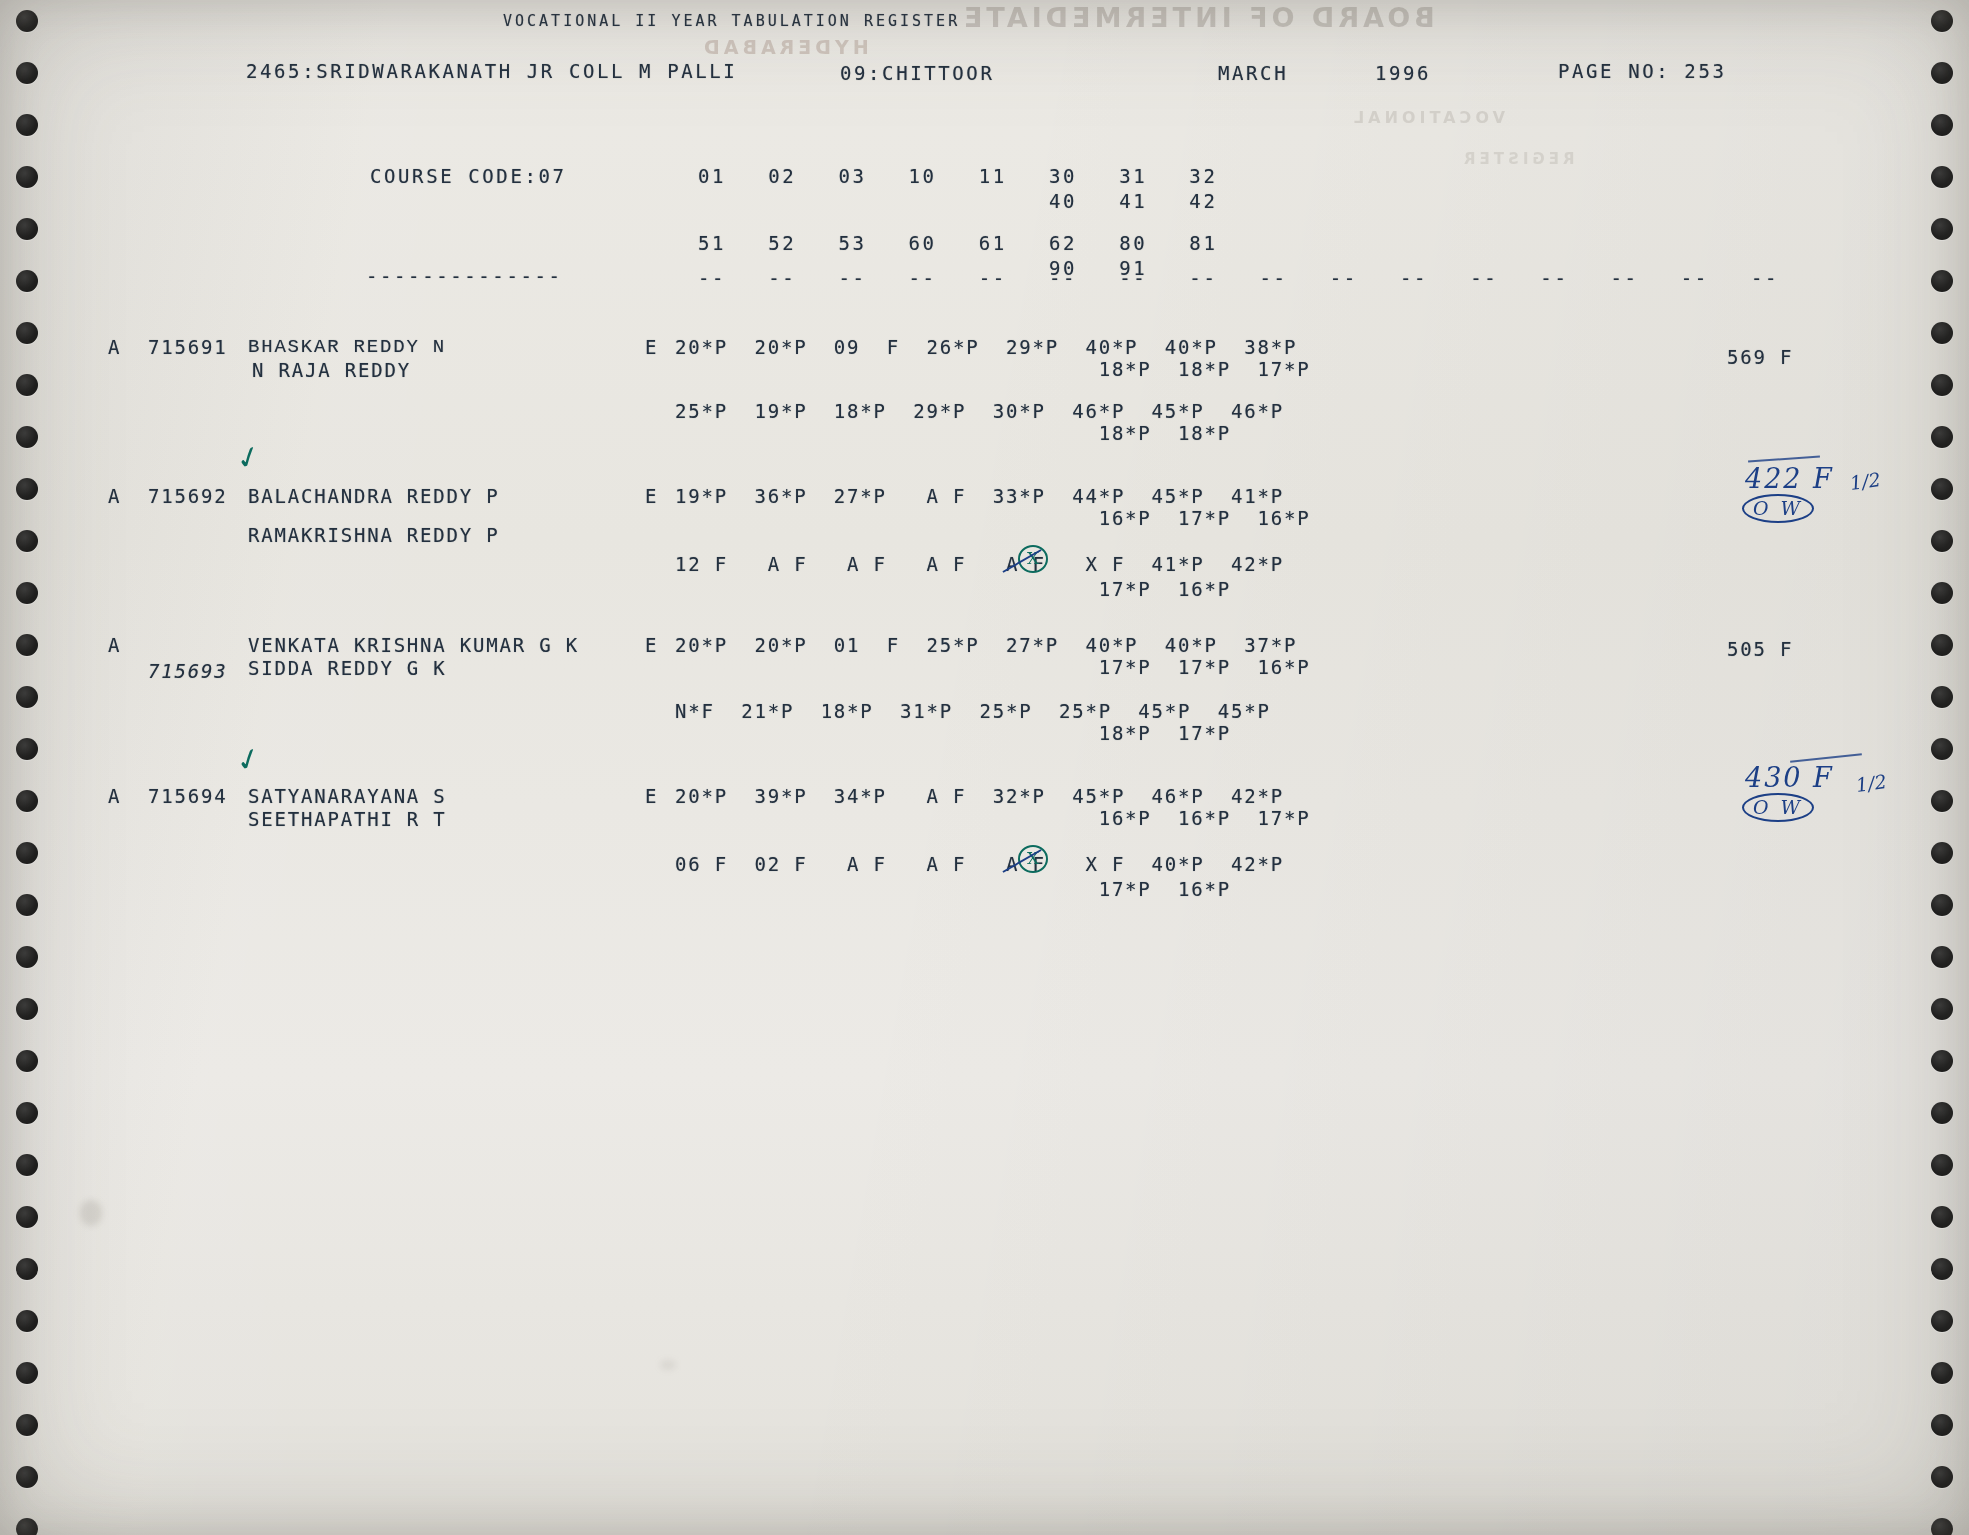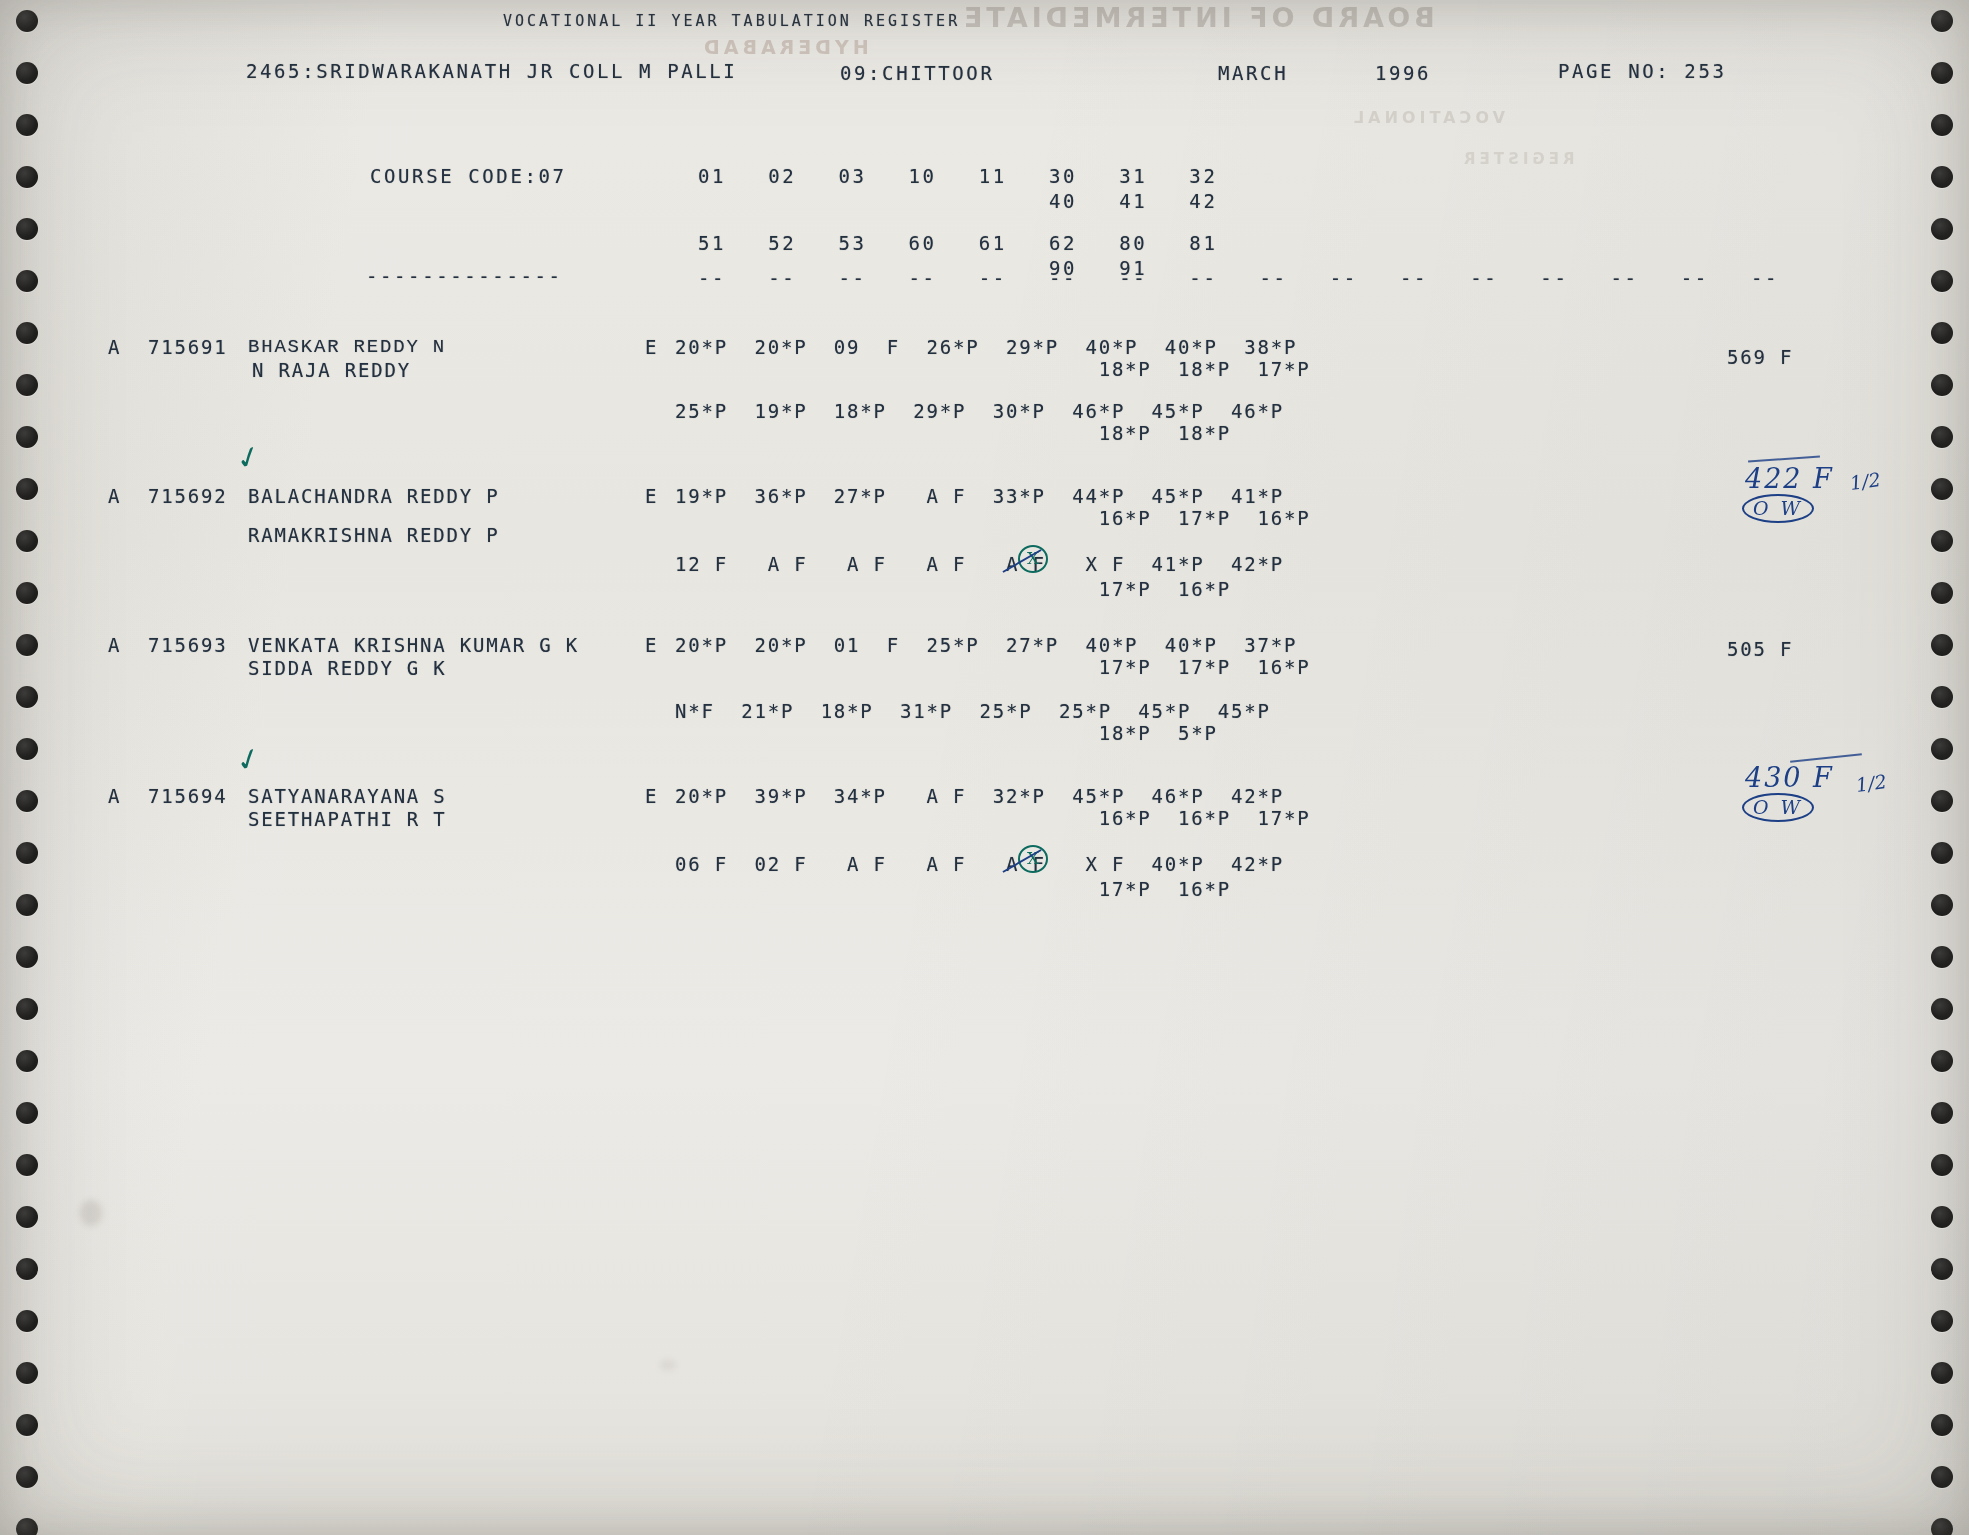--- a/index.html
+++ b/index.html
@@ -189,28 +189,28 @@
 
   <div class="hand hw-total" style="top:463px; left:1745px;">422 F</div>
   <div class="hw-underline" style="top:458px; left:1748px; width:72px; transform:rotate(-4deg);"></div>
   <div class="hand hw-ow" style="top:494px; left:1742px;">O W</div>
   <div class="hand hw-frac" style="top:470px; left:1850px; transform:rotate(-8deg);">1/2</div>
   <div class="hw-tick" style="top:440px; left:236px;">✓</div>
   <div class="hw-circle-x" style="top:545px; left:1018px;">X</div>
   <div class="hw-strike" style="top:560px; left:1000px; transform:rotate(-30deg);"></div>
 
   <div class="print t-row" style="top:634px; left:108px;">A</div>
-  <div class="print t-row" style="top:634px; left:148px;">715693</div>
+  <div class="print t-row" style="top:660px; left:148px;font-style:italic;">715693</div>
   <div class="print t-row" style="top:634px; left:248px;">VENKATA KRISHNA KUMAR G K</div>
   <div class="print t-row" style="top:657px; left:248px;">SIDDA REDDY G K</div>
   <div class="print t-row" style="top:634px; left:645px;">E</div>
   <div class="print t-row" style="top:634px; left:675px;">20*P  20*P  01  F  25*P  27*P  40*P  40*P  37*P</div>
   <div class="print t-row" style="top:656px; left:675px;">                                17*P  17*P  16*P</div>
   <div class="print t-row" style="top:700px; left:675px;">N*F  21*P  18*P  31*P  25*P  25*P  45*P  45*P</div>
-  <div class="print t-row" style="top:722px; left:675px;">                                18*P  5*P</div>
+  <div class="print t-row" style="top:722px; left:675px;">                                18*P  17*P</div>
   <div class="print t-row" style="top:638px; left:1727px;">505 F</div>
 
   <div class="print t-row" style="top:785px; left:108px;">A</div>
   <div class="print t-row" style="top:785px; left:148px;">715694</div>
   <div class="print t-row" style="top:785px; left:248px;">SATYANARAYANA S</div>
   <div class="print t-row" style="top:808px; left:248px;">SEETHAPATHI R T</div>
   <div class="print t-row" style="top:785px; left:645px;">E</div>
   <div class="print t-row" style="top:785px; left:675px;">20*P  39*P  34*P   A F  32*P  45*P  46*P  42*P</div>
   <div class="print t-row" style="top:807px; left:675px;">                                16*P  16*P  17*P</div>
   <div class="print t-row" style="top:853px; left:675px;">06 F  02 F   A F   A F   A F   X F  40*P  42*P</div>

